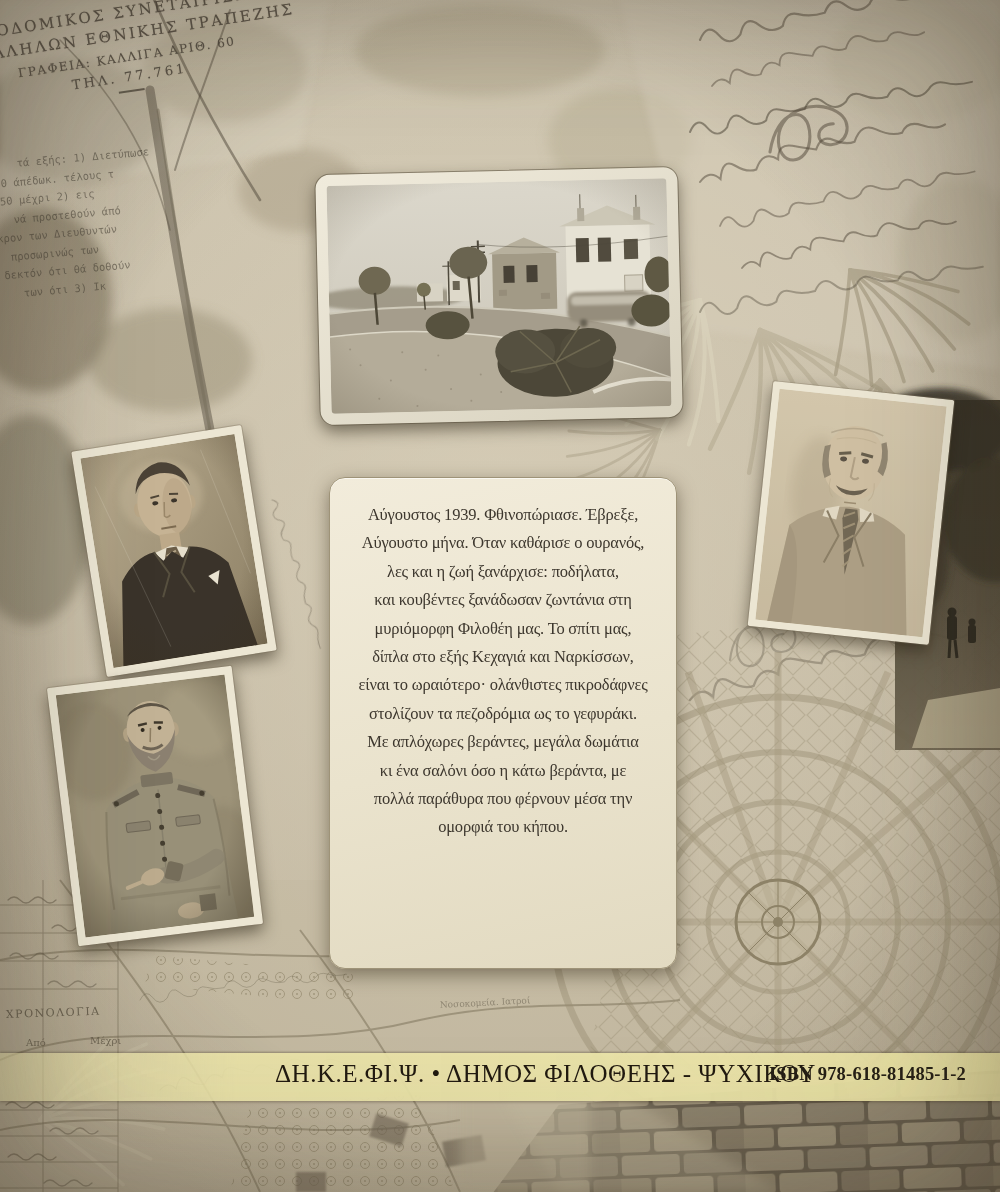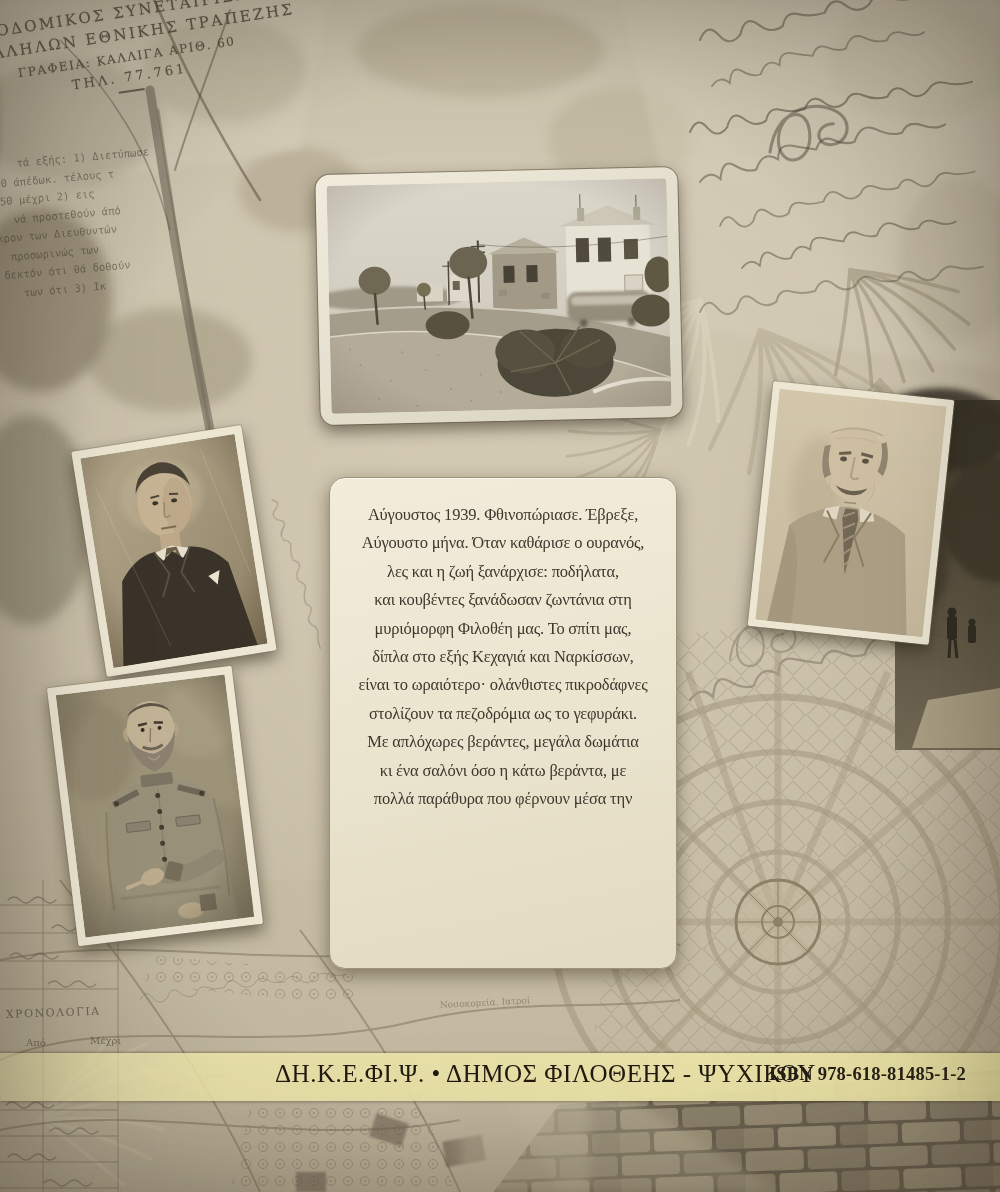--- a/index.html
+++ b/index.html
@@ -561,20 +561,21 @@
       <div>Αύγουστο μήνα. Όταν καθάρισε ο ουρανός,</div>
       <div>λες και η ζωή ξανάρχισε: ποδήλατα,</div>
       <div>και κουβέντες ξανάδωσαν ζωντάνια στη</div>
       <div>μυριόμορφη Φιλοθέη μας. Το σπίτι μας,</div>
       <div>δίπλα στο εξής Κεχαγιά και Ναρκίσσων,</div>
       <div>είναι το ωραιότερο· ολάνθιστες πικροδάφνες</div>
       <div>στολίζουν τα πεζοδρόμια ως το γεφυράκι.</div>
       <div>Με απλόχωρες βεράντες, μεγάλα δωμάτια</div>
       <div>κι ένα σαλόνι όσο η κάτω βεράντα, με</div>
       <div>πολλά παράθυρα που φέρνουν μέσα την</div>
+      <div>ομορφιά του κήπου.</div>
     </div>
   </section>
 
   <footer class="banner">
     <div class="org">ΔΗ.Κ.Ε.ΦΙ.Ψ.  •  ΔΗΜΟΣ ΦΙΛΟΘΕΗΣ - ΨΥΧΙΚΟΥ</div>
     <div class="isbn">ISBN 978-618-81485-1-2</div>
   </footer>
 
   <div class="vignette"></div>
 </div>

